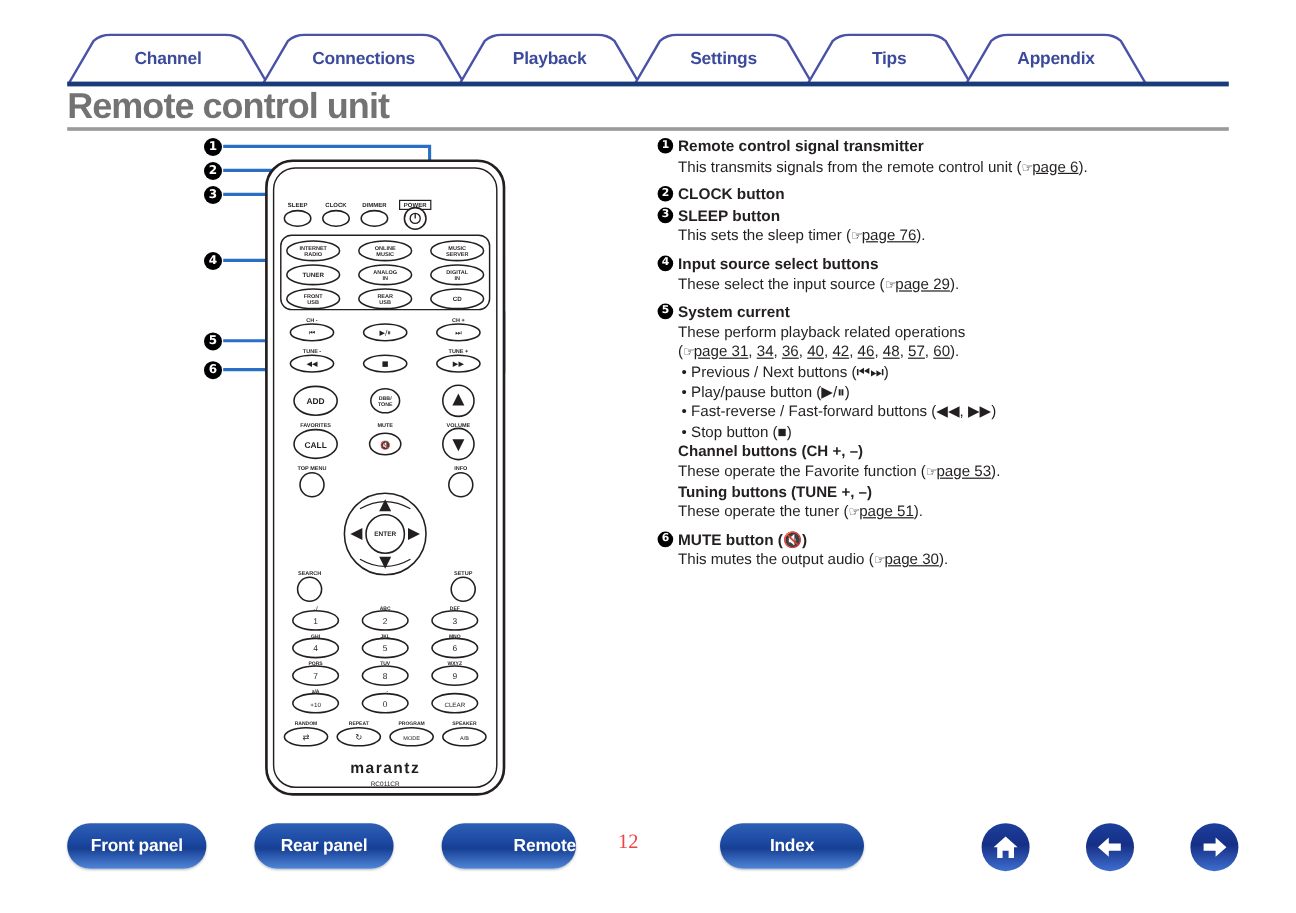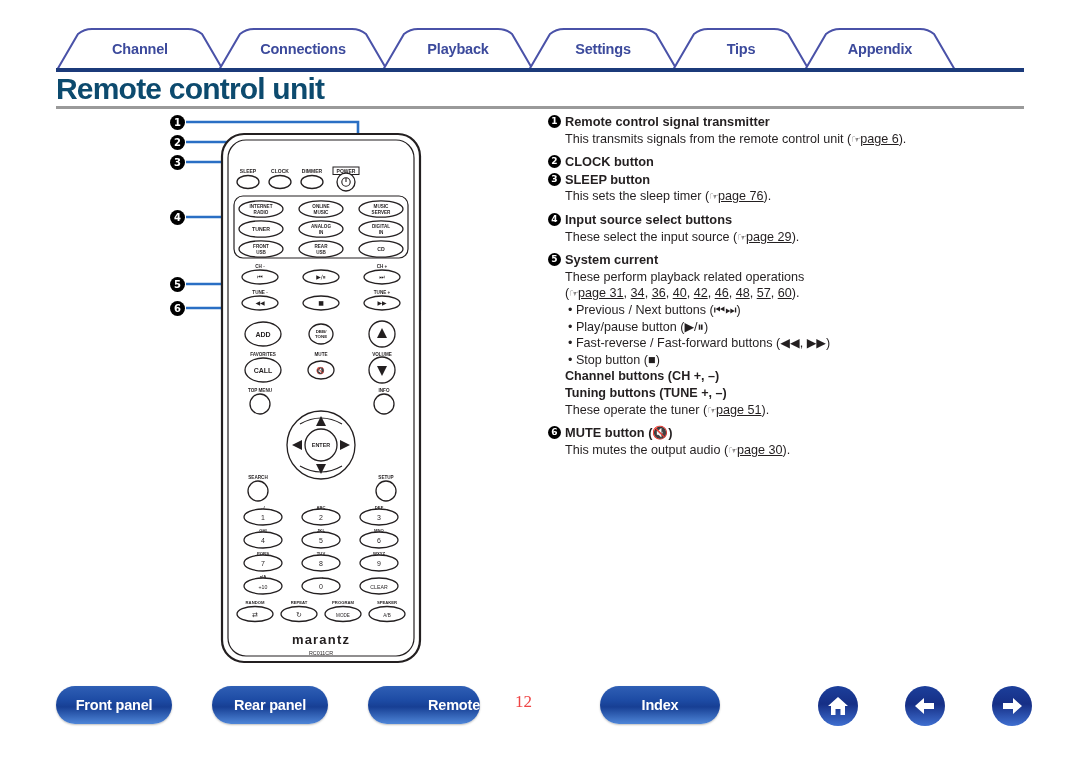--- a/index.html
+++ b/index.html
@@ -21,21 +21,21 @@
     color:#3c4a9c;letter-spacing:-0.2px;
   }
   .tabline{
     position:absolute;left:56px;top:68px;width:968px;height:4px;
     background:#1b3a7a;
   }
   
   .page-title{
     position:absolute;left:56px;top:72px;width:968px;
     font-size:30px;font-weight:bold;letter-spacing:-0.8px;
-    color:#0c4a6e;line-height:34px;
+    color:#737373;line-height:34px;
   }
   .title-rule{
     position:absolute;left:56px;top:106px;width:968px;height:3px;
     background:#9a9a9a;
   }
   
   .remote-wrap{position:absolute;left:160px;top:112px;width:370px;height:560px;}
   
   .desc{
     position:absolute;left:548px;top:114px;width:470px;
@@ -344,20 +344,21 @@
         <span>System current</span>
       </div>
       <div class="item-body">
         <p>These perform playback related operations</p>
         <p><span>(</span><span class="hand">☞</span><span class="lnk">page 31</span><span>, <u>34</u>, <u>36</u>, <u>40</u>, <u>42</u>, <u>46</u>, <u>48</u>, <u>57</u>, <u>60</u>).</span></p>
         <p class=" bul">• Previous / Next buttons (⏮⏭)</p>
         <p class=" bul">• Play/pause button (▶/⏸)</p>
         <p class=" bul">• Fast-reverse / Fast-forward buttons (◀◀, ▶▶)</p>
         <p class=" bul">• Stop button (■)</p>
         <p class="sub-head">Channel buttons (CH +, –)</p>
+        <p><span>These operate the Favorite function (</span><span class="hand">☞</span><span class="lnk">page 53</span><span>).</span></p>
         <p class="sub-head">Tuning buttons (TUNE +, –)</p>
         <p><span>These operate the tuner (</span><span class="hand">☞</span><span class="lnk">page 51</span><span>).</span></p>
       </div>
     </div>
     <div class="item">
       <div class="item-head">
         <span class="bullnum">6</span>
         <span>MUTE button (🔇)</span>
       </div>
       <div class="item-body">

